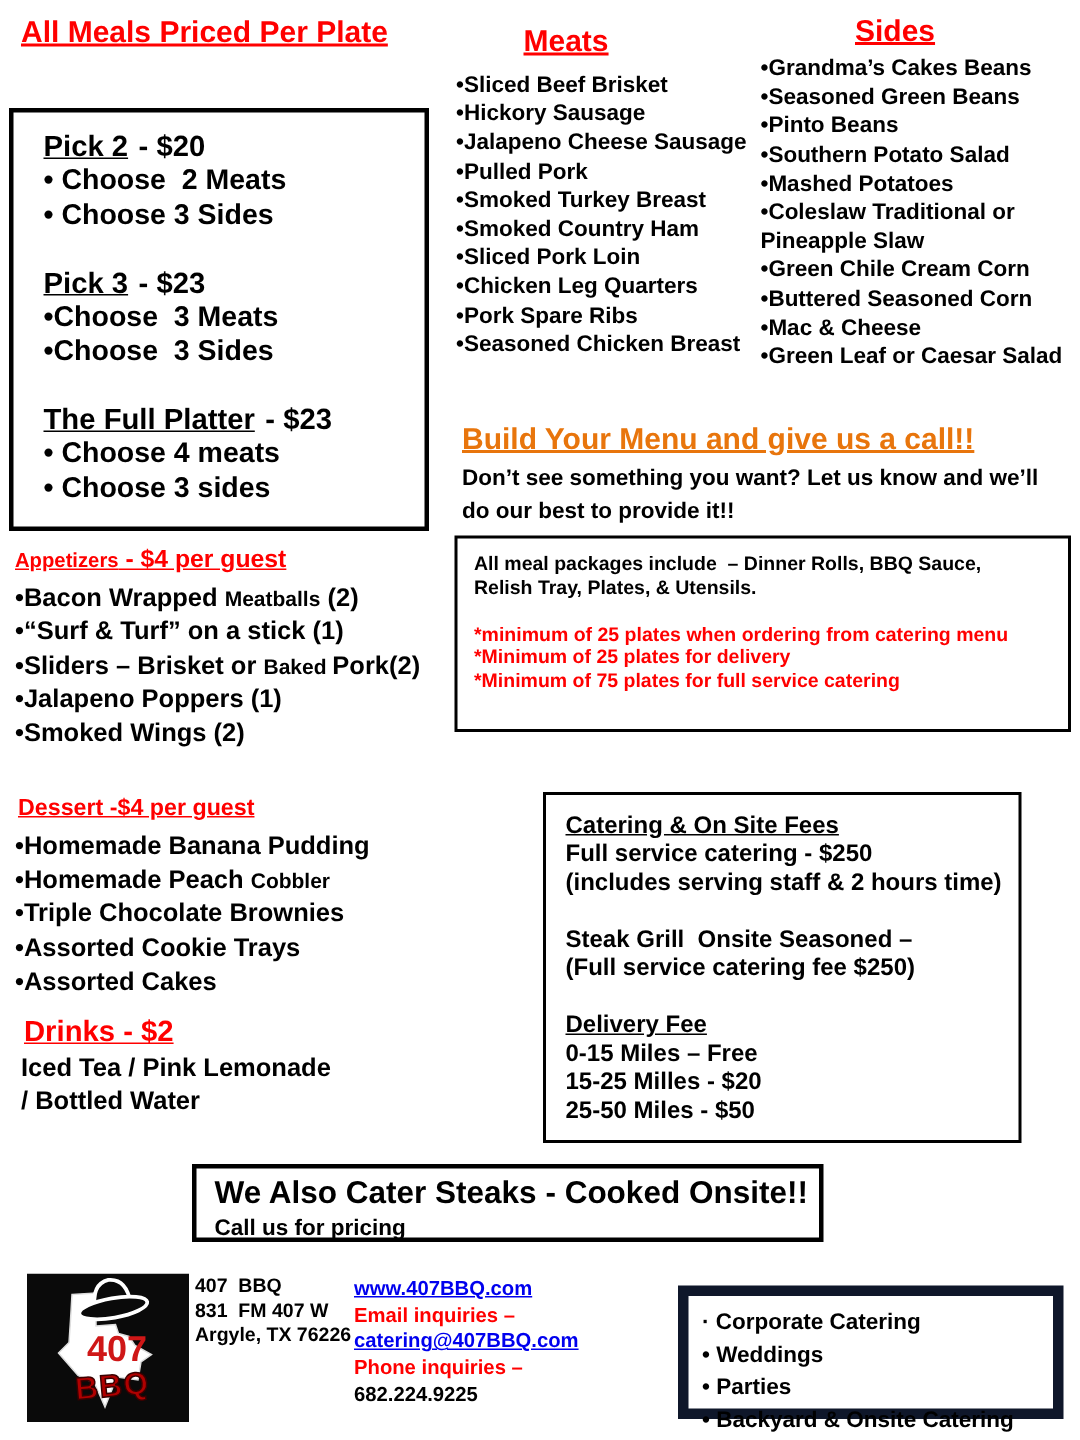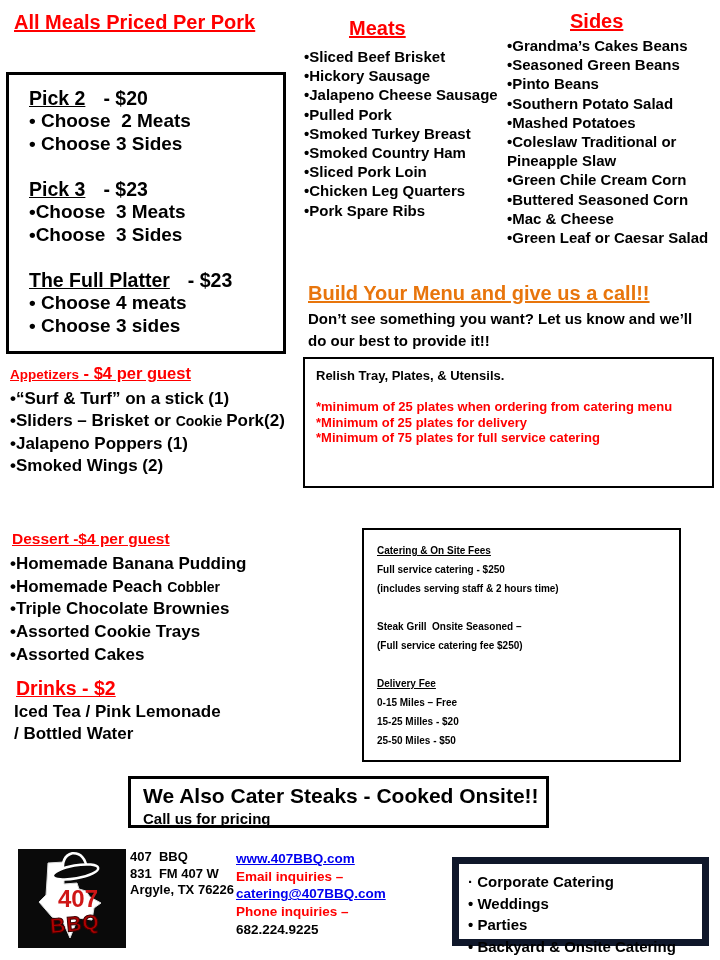--- a/index.html
+++ b/index.html
@@ -14,21 +14,21 @@
   [data-bind]{white-space:pre-wrap;}
   .u{text-decoration:underline;}
 
   
   .title{left:14px;top:11px;font-size:20px;color:var(--red);text-decoration:underline;}
 
   
   .pick-box{left:6px;top:72px;width:280px;height:282px;border:3px solid #000;box-sizing:border-box;padding:12px 0 0 20px;}
   .plan{margin-bottom:23px;}
   .plan-head{font-size:19.5px;line-height:23px;}
-  .plan-price{margin-left:18px;}
+  .plan-price{margin-left:7px;}
   .plan-opt{font-size:19px;line-height:22.5px;}
 
   
   .meats-title{left:349px;top:17px;font-size:20px;color:var(--red);text-decoration:underline;}
   .meats-list{left:304px;top:47px;width:212px;}
   .meats-list>div{font-size:15px;line-height:19.2px;}
   .sides-title{left:570px;top:10px;font-size:20px;color:var(--red);text-decoration:underline;}
   .sides-list{left:507px;top:36px;width:207px;}
   .sides-list>div{font-size:15px;line-height:19.2px;}
 
@@ -50,42 +50,42 @@
   
   .ds-head{left:12px;top:530px;font-size:15.5px;color:var(--red);text-decoration:underline;}
   .ds-list{left:10px;top:553px;width:302px;}
   .ds-item{font-size:17px;line-height:22.7px;}
 
   
   .dr-head{left:16px;top:677px;font-size:19.5px;color:var(--red);text-decoration:underline;}
   .dr-text{left:14px;top:701px;font-size:17px;line-height:22.4px;}
 
   
-  .fees-box{left:362px;top:528px;width:319px;height:234px;border:2px solid #000;box-sizing:border-box;padding:11px 0 0 13px;font-size:10px;line-height:19px;}
+  .fees-box{left:362px;top:528px;width:319px;height:234px;border:2px solid #000;box-sizing:border-box;padding:11px 0 0 13px;font-size:16px;line-height:19px;}
   .fees-gap{margin-top:19px;}
 
   
   .steaks-box{left:128px;top:776px;width:421px;height:52px;border:3px solid #000;box-sizing:border-box;padding:3px 0 0 12px;}
   .steaks-title{font-size:21px;line-height:27px;}
   .steaks-sub{font-size:15px;line-height:20px;}
 
   
   .logo{left:18px;top:849px;width:108px;height:99px;}
   .address{left:130px;top:849px;font-size:13px;line-height:16.5px;}
   .links{left:236px;top:850px;font-size:13.5px;line-height:17.7px;}
   .lnk{color:var(--link);text-decoration:underline;cursor:pointer;}
   .lbl{color:var(--red);}
   .services-box{left:452px;top:857px;width:257px;height:89px;border:7px solid #0f172a;box-sizing:border-box;padding:7px 0 0 9px;font-size:15px;line-height:21.5px;}
 </style>
 </head>
 <body>
 
 <div class="canvas">
 
-  <div class="abs title" data-bind="header.title">All Meals Priced Per Pork</div>
+  <div class="abs title" data-bind="header.title">All Meals Priced Per Plate</div>
 
   <div class="abs pick-box">
     <div class="plan">
       <div class="plan-head"><span class="u" data-bind="plans.p0.name">Pick 2</span><span class="plan-price" data-bind="plans.p0.price">- $20</span></div>
       <div class="plan-opt" data-bind="plans.p0.opt1">• Choose  2 Meats</div>
       <div class="plan-opt" data-bind="plans.p0.opt2">• Choose 3 Sides</div>
     </div>
     <div class="plan">
       <div class="plan-head"><span class="u" data-bind="plans.p1.name">Pick 3</span><span class="plan-price" data-bind="plans.p1.price">- $23</span></div>
       <div class="plan-opt" data-bind="plans.p1.opt1">•Choose  3 Meats</div>
@@ -102,20 +102,21 @@
   <div class="abs meats-list">
     <div data-bind="meats.items.0">•Sliced Beef Brisket</div>
     <div data-bind="meats.items.1">•Hickory Sausage</div>
     <div data-bind="meats.items.2">•Jalapeno Cheese Sausage</div>
     <div data-bind="meats.items.3">•Pulled Pork</div>
     <div data-bind="meats.items.4">•Smoked Turkey Breast</div>
     <div data-bind="meats.items.5">•Smoked Country Ham</div>
     <div data-bind="meats.items.6">•Sliced Pork Loin</div>
     <div data-bind="meats.items.8">•Chicken Leg Quarters</div>
     <div data-bind="meats.items.7">•Pork Spare Ribs</div>
+    <div data-bind="meats.items.9">•Seasoned Chicken Breast</div>
   </div>
 
   <div class="abs sides-title" data-bind="sides.title">Sides</div>
   <div class="abs sides-list">
     <div data-bind="sides.items.0">•Grandma’s Cakes Beans</div>
     <div data-bind="sides.items.1">•Seasoned Green Beans</div>
     <div data-bind="sides.items.2">•Pinto Beans</div>
     <div data-bind="sides.items.3">•Southern Potato Salad</div>
     <div data-bind="sides.items.4">•Mashed Potatoes</div>
     <div data-bind="sides.items.5">•Coleslaw Traditional or Pineapple Slaw</div>
@@ -125,32 +126,34 @@
     <div data-bind="sides.items.9">•Green Leaf or Caesar Salad</div>
   </div>
 
   <div class="abs build-head" data-bind="build.heading">Build Your Menu and give us a call!!</div>
   <div class="abs build-body">
     <div data-bind="build.line1">Don’t see something you want? Let us know and we’ll</div>
     <div data-bind="build.line2">do our best to provide it!!</div>
   </div>
 
   <div class="abs includes-box">
+    <div data-bind="includes.line1">All meal packages include  – Dinner Rolls, BBQ Sauce,</div>
     <div data-bind="includes.line2">Relish Tray, Plates, &amp; Utensils.</div>
     <div class="includes-notes">
       <div data-bind="includes.note1">*minimum of 25 plates when ordering from catering menu</div>
       <div data-bind="includes.note2">*Minimum of 25 plates for delivery</div>
       <div data-bind="includes.note3">*Minimum of 75 plates for full service catering</div>
     </div>
   </div>
 
   <div class="abs ap-head"><span class="smhead" data-bind="appetizers.heading_name">Appetizers</span><span data-bind="appetizers.heading_price"> - $4 per guest</span></div>
   <div class="abs ap-list">
+    <div class="ap-item"><span data-bind="appetizers.items.a0.a">•Bacon Wrapped </span><span class="seg-sm" data-bind="appetizers.items.a0.b">Meatballs</span><span data-bind="appetizers.items.a0.c"> (2)</span></div>
     <div class="ap-item"><span data-bind="appetizers.items.a1.a">•“Surf &amp; Turf” on a stick (1)</span><span class="seg-sm" data-bind="appetizers.items.a1.b"></span><span data-bind="appetizers.items.a1.c"></span></div>
-    <div class="ap-item"><span data-bind="appetizers.items.a2.a">•Sliders – Brisket or </span><span class="seg-sm" data-bind="appetizers.items.a2.b">Cookie </span><span data-bind="appetizers.items.a2.c">Pork(2)</span></div>
+    <div class="ap-item"><span data-bind="appetizers.items.a2.a">•Sliders – Brisket or </span><span class="seg-sm" data-bind="appetizers.items.a2.b">Baked </span><span data-bind="appetizers.items.a2.c">Pork(2)</span></div>
     <div class="ap-item"><span data-bind="appetizers.items.a3.a">•Jalapeno Poppers (1)</span><span class="seg-sm" data-bind="appetizers.items.a3.b"></span><span data-bind="appetizers.items.a3.c"></span></div>
     <div class="ap-item"><span data-bind="appetizers.items.a4.a">•Smoked Wings (2)</span><span class="seg-sm" data-bind="appetizers.items.a4.b"></span><span data-bind="appetizers.items.a4.c"></span></div>
   </div>
 
   <div class="abs ds-head" data-bind="dessert.heading">Dessert -$4 per guest</div>
   <div class="abs ds-list">
     <div class="ds-item"><span data-bind="dessert.items.d0.a">•Homemade Banana Pudding</span><span class="seg-sm" data-bind="dessert.items.d0.b"></span></div>
     <div class="ds-item"><span data-bind="dessert.items.d1.a">•Homemade Peach </span><span class="seg-sm" data-bind="dessert.items.d1.b">Cobbler</span></div>
     <div class="ds-item"><span data-bind="dessert.items.d2.a">•Triple Chocolate Brownies</span><span class="seg-sm" data-bind="dessert.items.d2.b"></span></div>
     <div class="ds-item"><span data-bind="dessert.items.d3.a">•Assorted Cookie Trays</span><span class="seg-sm" data-bind="dessert.items.d3.b"></span></div>

